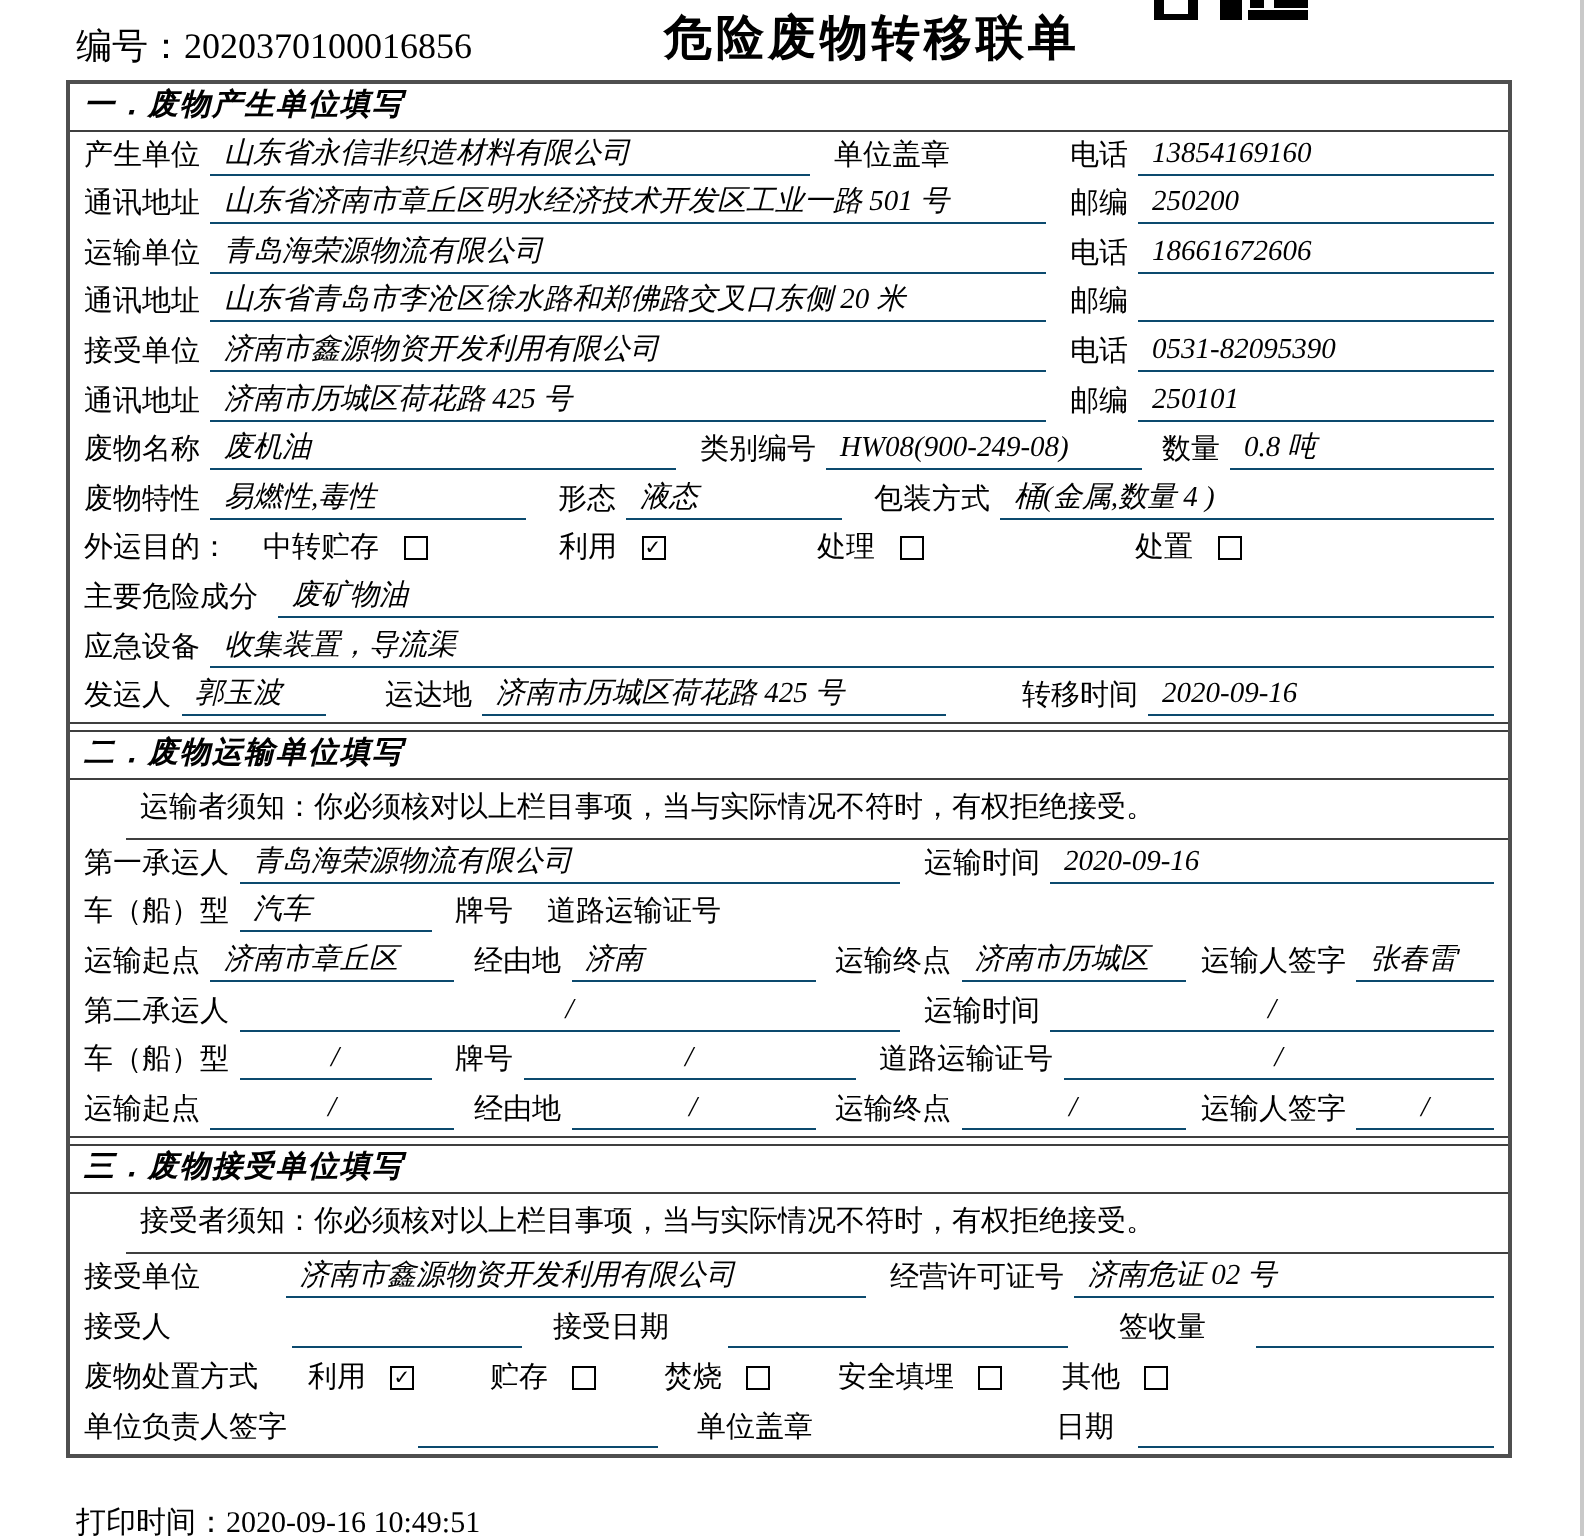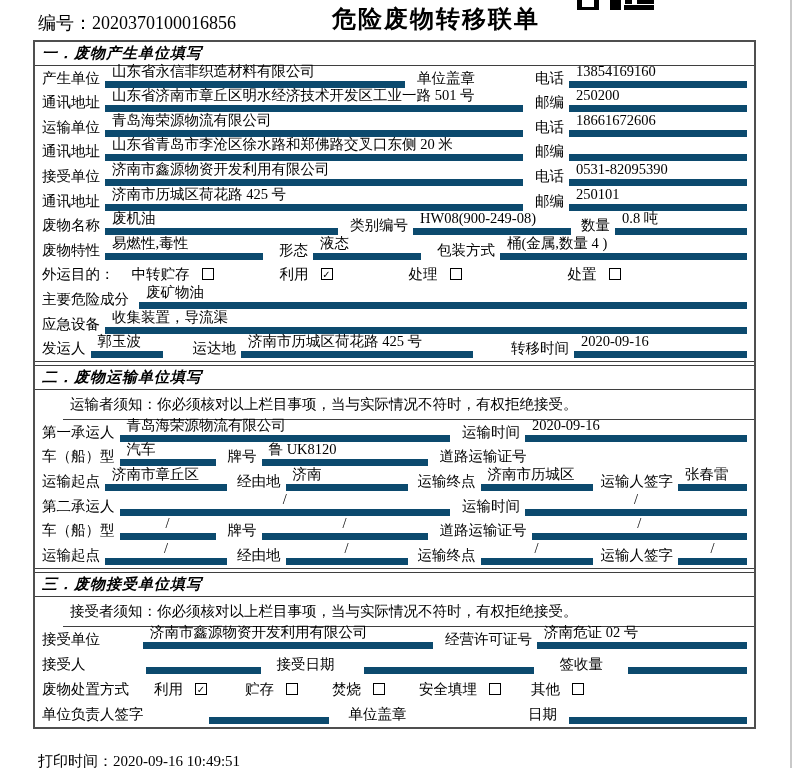--- a/index.html
+++ b/index.html
@@ -22,21 +22,21 @@
   
   #form-table{position:absolute;left:33px;top:40px;width:723px;border:2px solid #4f4f4f;background:#fff;box-sizing:border-box;}
   .section{width:100%;}
   .section + .section{margin-top:3px;border-top:1px solid #3f3f3f;}
   .section:not(:last-child){border-bottom:1px solid #3f3f3f;}
   .sec-h{height:23px;line-height:23px;font-size:15px;font-weight:bold;padding:0 7px;border-bottom:1px solid #3f3f3f;letter-spacing:1px;font-style:italic;}
   .notice{height:29px;line-height:28px;font-size:14.5px;padding:0 7px;border-bottom:1px solid #3f3f3f;white-space:nowrap;margin-left:28px;}
   .row{display:flex;align-items:flex-end;height:24.6px;padding:0 7px 3px 7px;font-size:14.5px;box-sizing:border-box;}
   .sec3row{height:25px;}
   .l{white-space:nowrap;margin-right:5px;line-height:19px;flex:0 0 auto;}
-  .v{border-bottom:7px solid #0c4a6e;white-space:nowrap;padding:0 2px 0 7px;line-height:19px;min-height:19px;flex:0 0 auto;box-sizing:border-box;overflow:hidden;}
+  .v{border-bottom:1px solid #0c4a6e;white-space:nowrap;padding:0 2px 0 7px;line-height:19px;min-height:19px;flex:0 0 auto;box-sizing:border-box;overflow:hidden;font-style:italic;}
   .grow{flex:1 1 auto;}
   .sp{flex:1 1 auto;}
   .c{text-align:center;padding:0;}
   .cb{flex:0 0 auto;box-sizing:border-box;width:12px;height:12px;border:1px solid #000;margin:0 0 4px 7px;text-align:center;line-height:11px;font-size:10px;font-weight:bold;font-family:"DejaVu Sans",sans-serif;}
   .footer{position:absolute;left:38px;top:752px;font-size:15px;white-space:nowrap;}
 </style>
 </head>
 <body>
 
 <div class="serial">
@@ -160,21 +160,20 @@
       <span class="l">第一承运人</span>
       <span class="v grow">青岛海荣源物流有限公司</span>
       <span class="l" style="margin-left:12px">运输时间</span>
       <span class="v" style="width:222px">2020-09-16</span>
     </div>
 
     <div class="row">
       <span class="l">车（船）型</span>
       <span class="v" style="width:96px">汽车</span>
       <span class="l" style="margin-left:12px">牌号</span>
-      <span class="v" style="width:166px">鲁 UK8120</span>
       <span class="l" style="margin-left:12px">道路运输证号</span>
     </div>
 
     <div class="row">
       <span class="l">运输起点</span>
       <span class="v" style="width:122px">济南市章丘区</span>
       <span class="l" style="margin-left:10px">经由地</span>
       <span class="v" style="width:122px">济南</span>
       <span class="l" style="margin-left:10px">运输终点</span>
       <span class="v" style="width:112px">济南市历城区</span>

